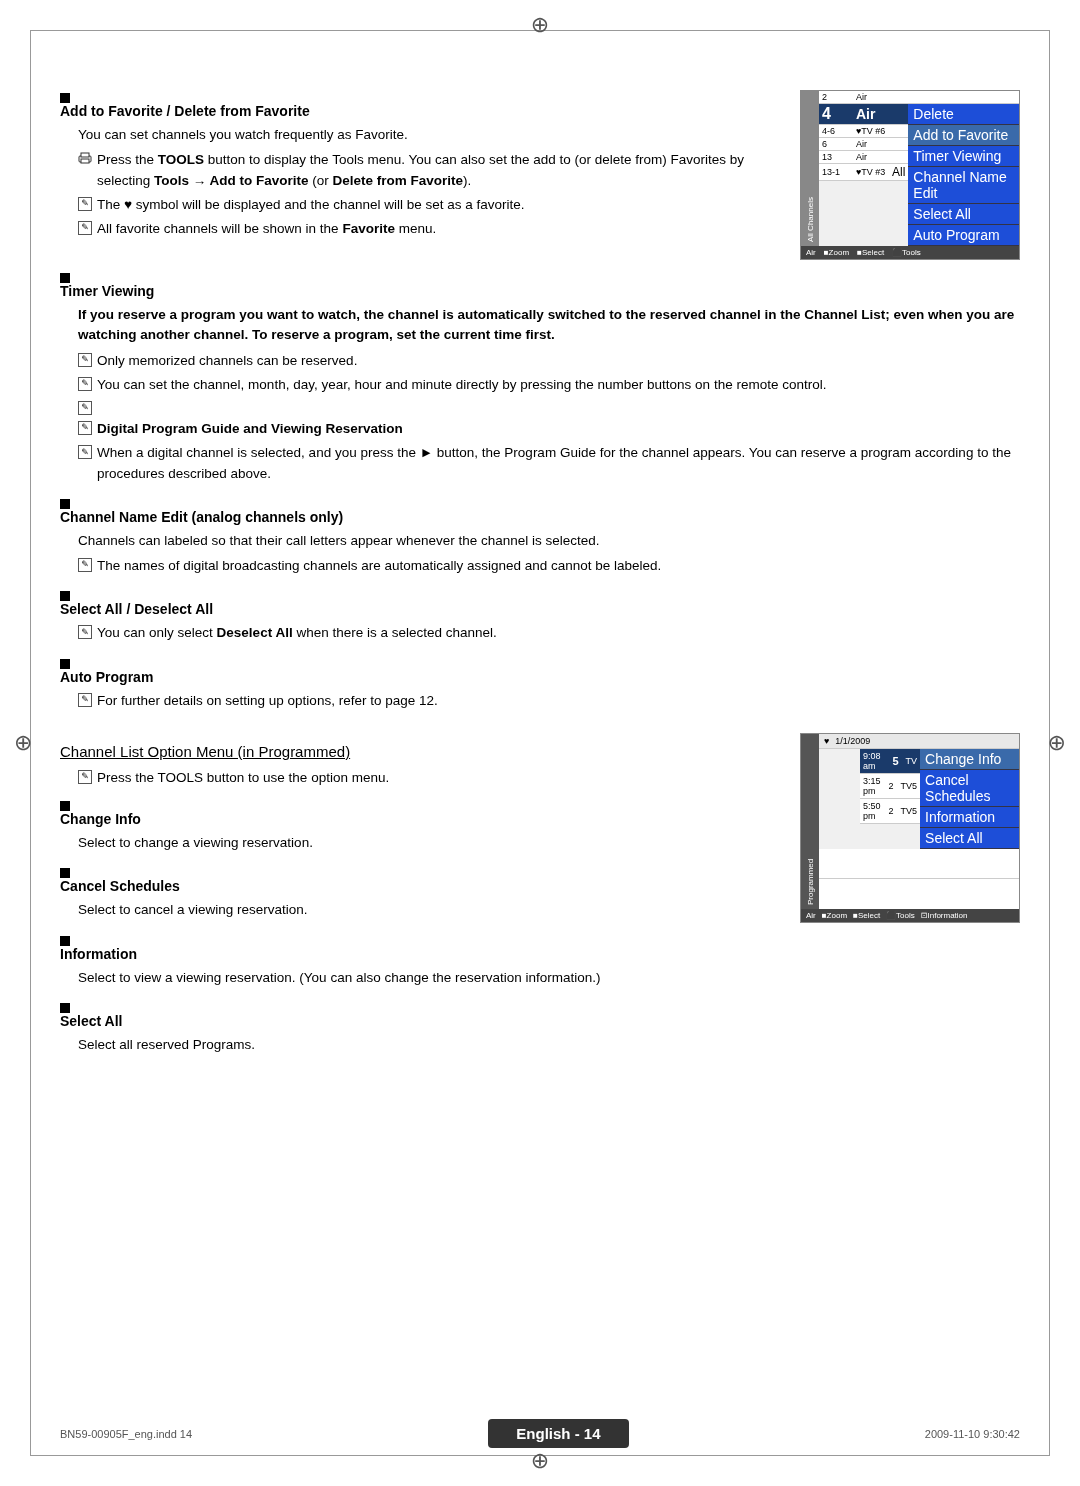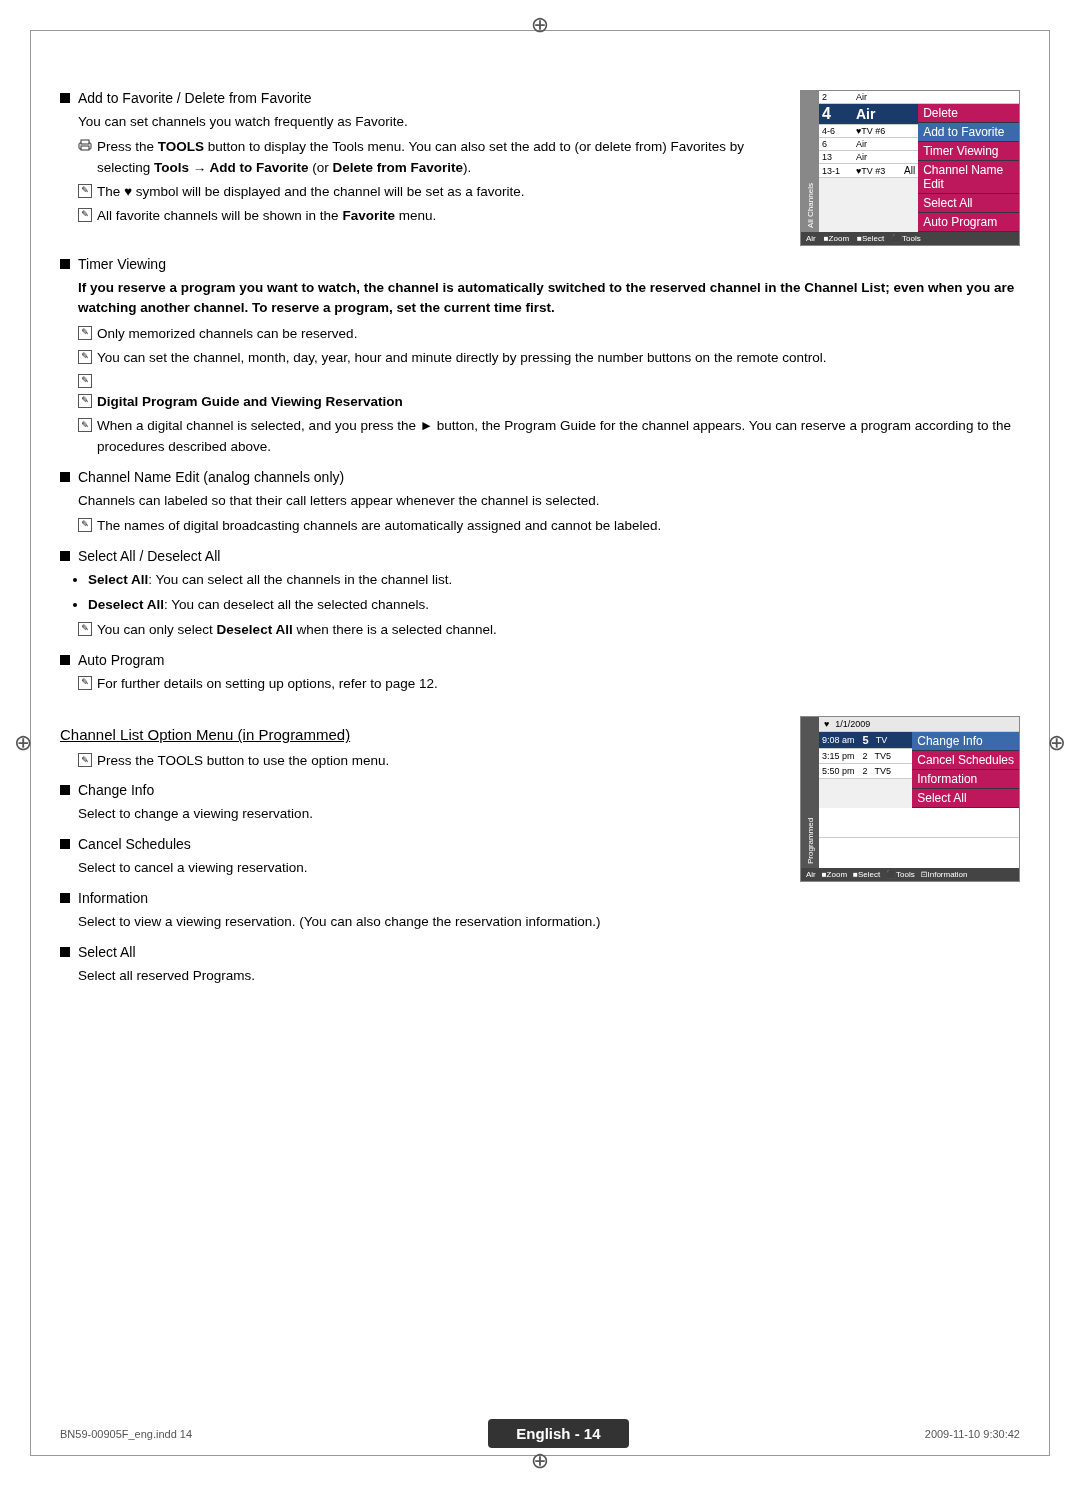--- a/index.html
+++ b/index.html
@@ -57,25 +57,26 @@
     .content {
       padding-top: 50px;
       padding-bottom: 80px;
     }
 
     .section {
       margin-bottom: 14px;
     }
 
     .section-heading {
-      font-weight: normal;
+      font-weight: bold;
       font-size: 14px;
       display: flex;
       align-items: flex-start;
       margin-bottom: 6px;
+      flex-direction: column;
     }
 
     .black-square {
       display: inline-block;
       width: 10px;
       height: 10px;
       background: #000;
       margin-right: 8px;
       margin-top: 3px;
       flex-shrink: 0;
@@ -163,23 +164,23 @@
     .tv-col-num {
       width: 30px;
       font-size: 9px;
     }
     .tv-col-type {
       width: 30px;
       font-size: 9px;
     }
 
     .tv-menu-items {
-      background: #be185d;
-      color: #fff;
-      font-size: 12px;
+      background: #1d4ed8;
+      color: #fff;
+      font-size: 14px;
       min-width: 75px;
     }
 
     .tv-menu-item {
       padding: 2px 5px;
       border-bottom: 1px solid #334;
     }
 
     .tv-menu-item.active {
       background: #3a6aaa;
@@ -394,21 +395,21 @@
                     <span class="tv-col-num">6</span>
                     <span class="tv-col-type">Air</span>
                   </div>
                   <div class="tv-row-1">
                     <span class="tv-col-num">13</span>
                     <span class="tv-col-type">Air</span>
                   </div>
                   <div class="tv-row-1">
                     <span class="tv-col-num">13-1</span>
                     <span class="tv-col-type">♥TV #3</span>
-                    <span style="font-size:10px;margin-left:14px;">All</span>
+                    <span style="font-size:12px;margin-left:2px;">All</span>
                   </div>
                 </div>
                 <div class="tv-menu-items">
                   <div class="tv-menu-item">Delete</div>
                   <div class="tv-menu-item active">Add to Favorite</div>
                   <div class="tv-menu-item">Timer Viewing</div>
                   <div class="tv-menu-item">Channel Name Edit</div>
                   <div class="tv-menu-item">Select All</div>
                   <div class="tv-menu-item">Auto Program</div>
                 </div>
@@ -464,24 +465,20 @@
         <span class="note-check">✎</span>
         <span>The names of digital broadcasting channels are automatically assigned and cannot be labeled.</span>
       </div>
     </div>
 
     <div class="section subsection">
       <div class="section-heading">
         <span class="black-square"></span>
         <span>Select All / Deselect All</span>
       </div>
-      <ul class="bullet-list">
-        <li class="bullet-item"><span class="bold">Select All</span>: You can select all the channels in the channel list.</li>
-        <li class="bullet-item"><span class="bold">Deselect All</span>: You can deselect all the selected channels.</li>
-      </ul>
       <div class="note-line">
         <span class="note-check">✎</span>
         <span>You can only select <span class="bold">Deselect All</span> when there is a selected channel.</span>
       </div>
     </div>
 
     <div class="section subsection">
       <div class="section-heading">
         <span class="black-square"></span>
         <span>Auto Program</span>
@@ -539,21 +536,21 @@
         <div class="tv-screenshot-2">
           <div class="tv-body-2">
             <div class="tv-sidebar-2">Programmed</div>
             <div class="tv-main-2">
 
               <div style="display:flex;align-items:center;padding:2px 5px;font-size:9px;background:#e8e8e8;border-bottom:1px solid #ccc;">
                 <span style="margin-right:6px;">♥</span>
                 <span>1/1/2009</span>
               </div>
 
-              <div style="display:flex;">
+              <div style="display:flex;padding-left:41px;">
                 <div style="flex:1;">
                   <div class="tv-row-2 selected">
                     <span>9:08 am</span>
                     <span style="margin-left:4px;font-weight:bold;font-size:11px;">5</span>
                     <span style="margin-left:3px;">TV</span>
                   </div>
                   <div class="tv-row-2">
                     <span>3:15 pm</span>
                     <span style="margin-left:4px;">2</span>
                     <span style="margin-left:3px;">TV5</span>

